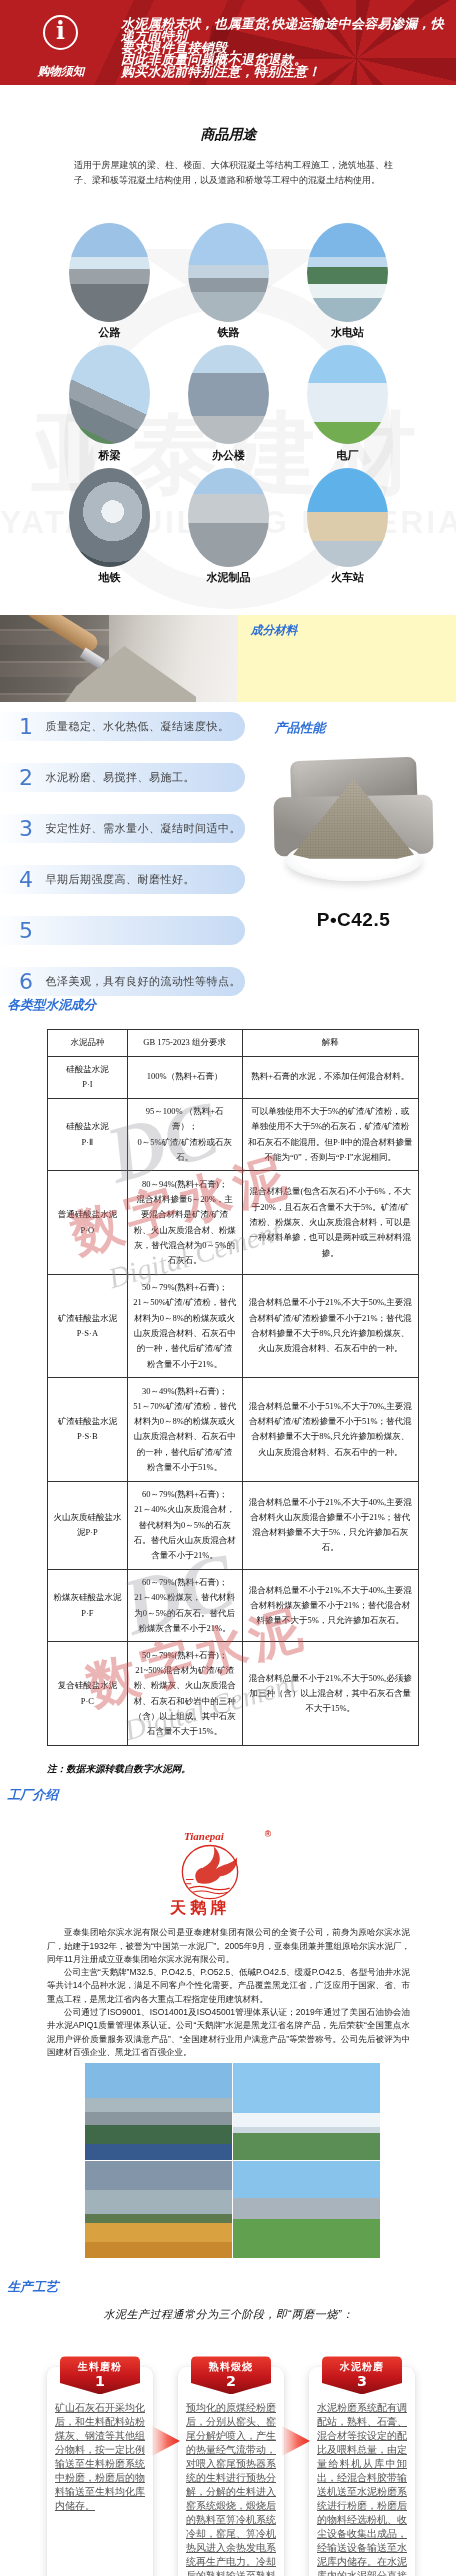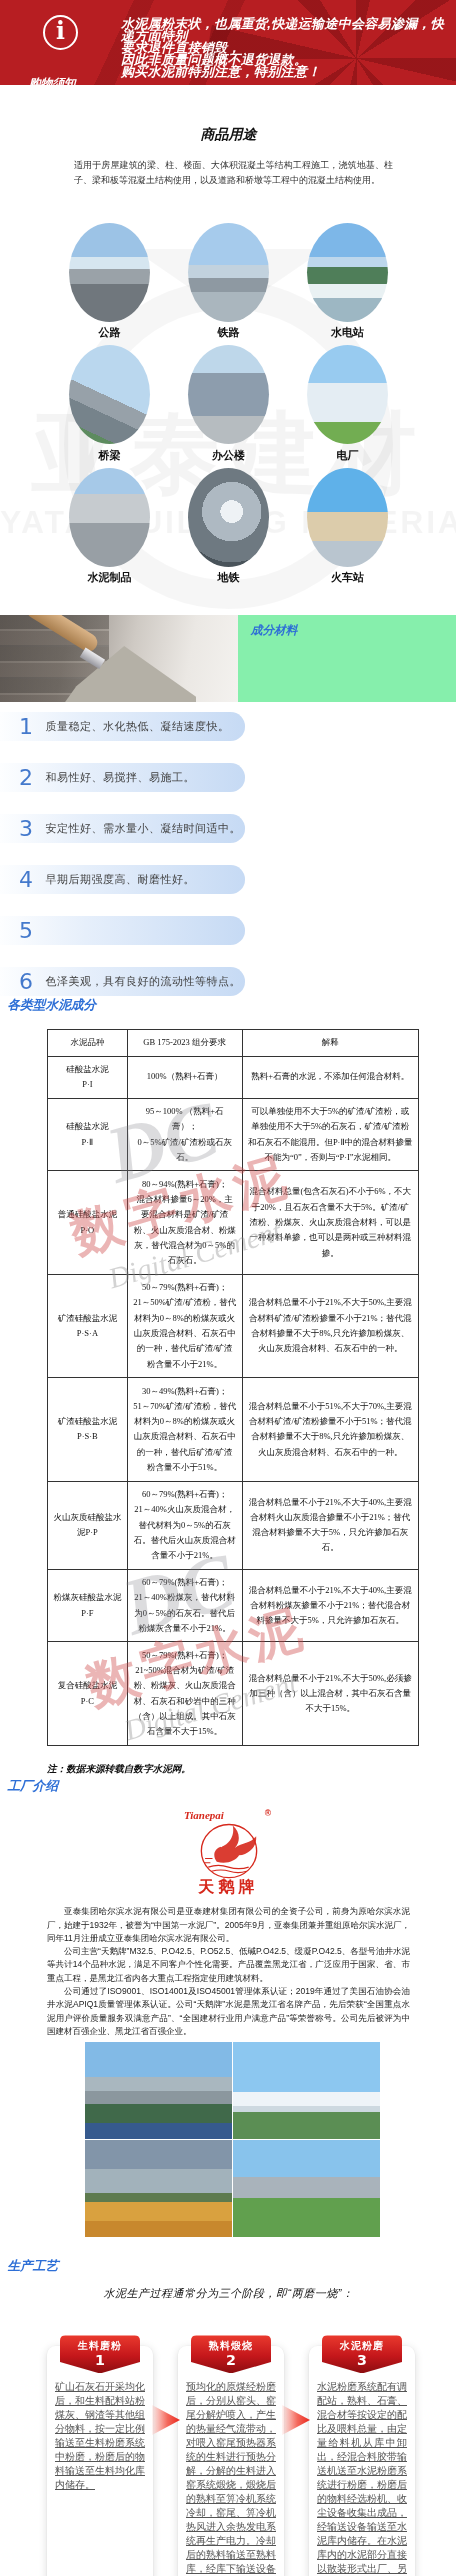--- a/index.html
+++ b/index.html
@@ -16,22 +16,22 @@
     border-radius:50%;
   }
   .banner::after {
     content:''; position:absolute; left:-21px; top:0; bottom:0; width:297px;
     background:linear-gradient(115deg, transparent 0 46%, rgba(70,0,4,.18) 46% 52%, transparent 52% 74%, rgba(70,0,4,.18) 74% 79%, transparent 79%);
   }
   .banner-icon { position:absolute; left:43px; top:15px; width:35px; height:35px;
     border:2.7px solid #fff; border-radius:50%; z-index:2;
     display:flex; align-items:center; justify-content:center; }
   .banner-icon span { color:#fff; font-family:"DejaVu Serif", serif; font-size:23.4px; font-weight:bold; line-height:1; margin-top:-2.1px; }
-  .banner-label { position:absolute; left:29px; top:64px; width:64px; text-align:left;
-    color:#fff; font-size:11.7px; font-weight:bold; font-style:italic; z-index:2;margin-top:12px; }
+  .banner-label { position:absolute; left:29px; top:64px; width:64px; text-align:center;
+    color:#fff; font-size:11.7px; font-weight:bold; font-style:italic; z-index:2; }
   .banner-text { position:absolute; left:121px; top:17.5px; right:12.7px; z-index:2;
     color:#fff; font-size:13px; font-weight:bold; font-style:italic;
     line-height:12.2px; white-space:pre-line; letter-spacing:0.3px; }
   
   .usage { position:relative; }
   .wm-ring { position:absolute; left:50%; top:154px; width:329px; height:329px; margin-left:-165px;
     border:29px solid rgba(0,0,0,.035); border-radius:50%; pointer-events:none; }
   .wm-tri { position:absolute; left:50%; top:123px; transform:translateX(-50%); width:0; height:0;
     border-left:96px solid transparent; border-right:96px solid transparent;
     border-top:66px solid rgba(0,0,0,.035); pointer-events:none; }
@@ -60,21 +60,21 @@
   .photo-trowel { position:relative; width:238px; overflow:hidden;
     background:linear-gradient(100deg,#7c7672 0%,#98928c 28%,#cfcac4 55%,#ebe8e4 78%,#f4f2ef 100%); }
   .bricks { position:absolute; left:0; top:0; bottom:0; width:46%; opacity:.65;
     background:repeating-linear-gradient(180deg, rgba(42,36,30,.6) 0 14px, rgba(95,84,72,.35) 14px 16px, rgba(64,54,46,.55) 16px 30px, rgba(22,18,15,.5) 30px 32px); }
   .pile { position:absolute; left:63px; bottom:-3.2px; width:133px; height:59px; background:#b4b0a6;
     clip-path:polygon(46% 0, 100% 86%, 100% 100%, 0 100%, 10% 68%); }
   .handle { position:absolute; left:22px; top:2.1px; width:80px; height:18px; border-radius:9px;
     background:linear-gradient(180deg,#dab488,#a87e4e); transform:rotate(32deg); }
   .ferrule { position:absolute; left:81px; top:38px; width:23.4px; height:10.6px;
     background:linear-gradient(180deg,#ececef,#97979e); transform:rotate(32deg); }
-  .comp-panel { flex:1; background:#86efac; padding:8.5px 11.7px 0 12.7px; }
+  .comp-panel { flex:1; background:#fef9c3; padding:8.5px 11.7px 0 12.7px; }
   .comp-title { font-size:11.7px; font-weight:bold; font-style:italic; color:#2e6fd6; }
   .comp-text { margin-top:4.8px; font-size:8px; line-height:12.7px; color:#333; text-align:justify; }
   
   .performance { position:relative; margin-top:10.6px; height:281px; }
   .pill { width:245px; height:29px; border-radius:0 14.3px 14.3px 0; margin-bottom:22px;
     background:linear-gradient(90deg,#fdfeff 0%,#e6effb 35%,#c6daf4 100%);
     display:flex; align-items:center; }
   .pill:last-of-type { margin-bottom:0; }
   .pill-num { width:26.5px; margin-left:19px; font-size:22px; color:#4479cc; font-family:"DejaVu Sans",sans-serif; }
   .pill-text { font-size:11px; color:#3f3f3f; letter-spacing:0.5px; }
@@ -107,22 +107,22 @@
   .wm-red { position:absolute; transform:rotate(-16deg); pointer-events:none; text-align:center; z-index:3; }
   .wm-red .wm-dc { display:block; font-size:80px; font-weight:bold; font-style:italic;
     color:rgba(130,130,135,.28); font-family:"Liberation Serif",serif; line-height:.8; }
   .wm-red .wm-cn { display:block; font-size:51px; font-weight:bold; color:rgba(205,70,70,.40); letter-spacing:5.3px; white-space:nowrap; }
   .wm-red .wm-en { display:block; font-size:29px; font-style:italic; font-family:"Liberation Serif",serif;
     color:rgba(140,140,140,.38); white-space:nowrap; }
   .wm-red1 { top:111px; left:64px; }
   .wm-red2 { top:563px; left:80px; }
   
   .factory { position:relative; }
-  .factory-title { margin-top:2px; }
-  .logo { margin:14px auto 0; width:117px; height:89px; position:relative; text-align:center; color:#d6281c; }
+  .factory-title { margin-top:11px; }
+  .logo { margin:26px auto 0; width:117px; height:89px; position:relative; color:#d6281c; }
   .logo-en { position:absolute; top:0; left:14px; font-size:11px; font-style:italic;
     font-family:"Liberation Serif",serif; font-weight:bold; color:#d6281c; }
   .logo-reg { position:absolute; top:-1.1px; right:16px; font-size:8.5px; font-weight:bold; }
   .logo-cn { position:absolute; bottom:0; width:100%; font-size:16px; font-weight:bold; letter-spacing:4.2px; }
   .factory-paras { margin:7.4px 47px 0; font-size:8.5px; line-height:13.3px; color:#222; text-align:justify; }
   .factory-paras p { text-indent:2em; }
   .photo-grid { margin:4.2px 0 0 85px; width:295px; display:grid; grid-template-columns:147px 147px; gap:1.1px; }
   .ph { height:97px; }
   .ph1{background:linear-gradient(180deg,#82bae6 0 36%,#a9b7bf 36% 50%,#8b979e 50% 64%,#40694a 64% 84%,#365a8e 84% 100%);}
   .ph2{background:linear-gradient(180deg,#8cc7f0 0 52%,#eef4f8 52% 66%,#cdd9e0 66% 72%,#5b8e54 72% 100%);}
@@ -191,26 +191,26 @@
     </div>
     <div class="cell">
       <div class="oval ov5"></div>
       <div class="oval-label">办公楼</div>
     </div>
     <div class="cell">
       <div class="oval ov6"></div>
       <div class="oval-label">电厂</div>
     </div>
     <div class="cell">
+      <div class="oval ov8"></div>
+      <div class="oval-label">地铁</div>
+    </div>
+    <div class="cell">
       <div class="oval ov7"></div>
       <div class="oval-label">水泥制品</div>
-    </div>
-    <div class="cell">
-      <div class="oval ov8"></div>
-      <div class="oval-label">地铁</div>
     </div>
     <div class="cell">
       <div class="oval ov9"></div>
       <div class="oval-label">火车站</div>
     </div>
   </div>
 </section>
 
 <section class="composition">
   <div class="photo-trowel">
@@ -224,38 +224,48 @@
   </div>
 </section>
 
 <section class="performance">
   <div class="pill">
     <span class="pill-num">1</span>
     <span class="pill-text">质量稳定、水化热低、凝结速度快。</span>
   </div>
   <div class="pill">
     <span class="pill-num">2</span>
-    <span class="pill-text">和易性好、易搅拌、易施工。</span>
+    <span class="pill-text">水泥粉磨、易搅拌、易施工。</span>
   </div>
   <div class="pill">
     <span class="pill-num">3</span>
     <span class="pill-text">安定性好、需水量小、凝结时间适中。</span>
   </div>
   <div class="pill">
     <span class="pill-num">4</span>
     <span class="pill-text">早期后期强度高、耐磨性好。</span>
   </div>
   <div class="pill">
     <span class="pill-num">5</span>
   </div>
   <div class="pill">
     <span class="pill-num">6</span>
     <span class="pill-text">色泽美观，具有良好的流动性等特点。</span>
   </div>
 
+  <div class="perf-right">
+    <h3 class="perf-title">产品性能</h3>
+    <div class="bags-art">
+      <div class="bag-back"></div>
+      <div class="bag-front"></div>
+      <div class="plate"></div>
+      <div class="cone"></div>
+    </div>
+    <div class="product-code">P•C42.5</div>
+  </div>
 </section>
 
 <section class="types">
   <h3 class="types-title">各类型水泥成分</h3>
 
   <div class="wm-red wm-red1">
     <span class="wm-dc">DC</span>
     <span class="wm-cn">数字水泥</span>
     <span class="wm-en">Digital Cement</span>
   </div>

